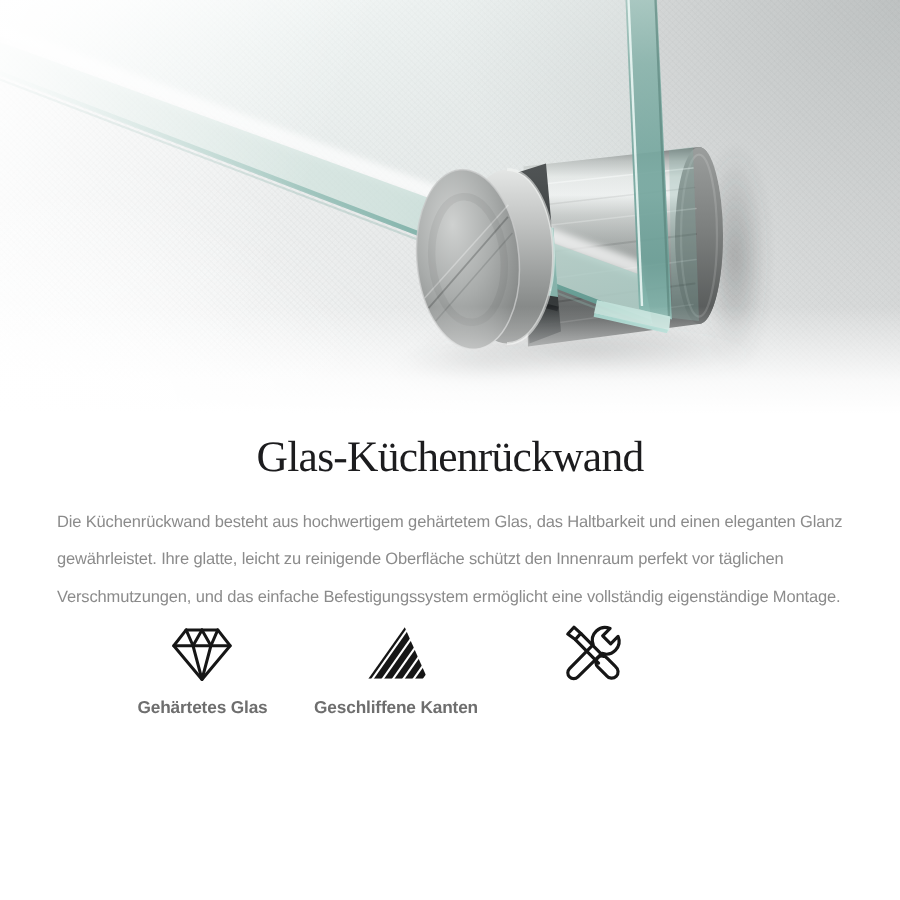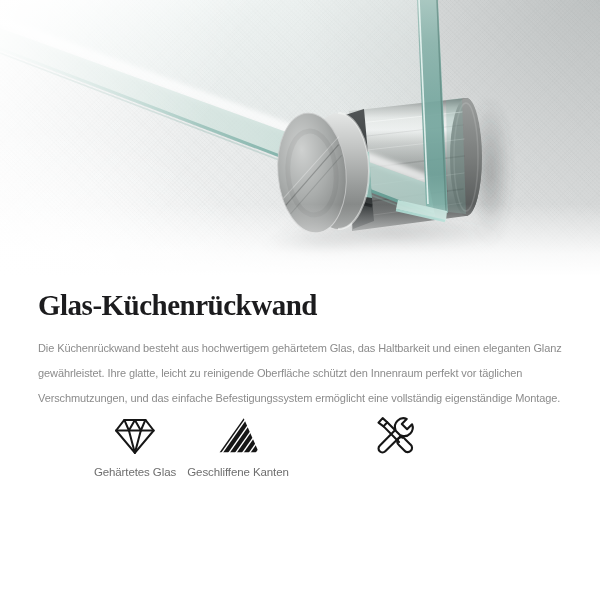--- a/index.html
+++ b/index.html
@@ -26,37 +26,38 @@
     background:
       radial-gradient(360px 220px at 0% 100%, rgba(255,255,255,0.95), rgba(255,255,255,0) 70%),
       linear-gradient(to bottom, rgba(255,255,255,0) 74%, rgba(255,255,255,0.85) 92%, #ffffff 100%);
   }
   .hero svg{position:absolute;left:0;top:0;z-index:2;}
   
   .content{position:relative;padding:0 38px;}
   h1.title{
     margin:10px 0 0 0;
     font-family:"Liberation Serif", serif;
-    font-weight:700;
+    font-weight:400;
     font-size:29px;line-height:38px;letter-spacing:-0.5px;
     color:#1c1c1e;
+    text-align:center;
   }
   p.desc{
     margin:12px 0 0 0;width:524px;
     font-size:11px;line-height:25px;letter-spacing:-0.1px;
     color:#8b8b8b;
   }
   
   .features{position:relative;height:78px;margin-top:3px;}
-  .feature{position:absolute;top:0;transform:translateX(-50%);text-align:left;}
+  .feature{position:absolute;top:0;transform:translateX(-50%);text-align:left;font-weight:bold;}
   .feature .ic{width:44px;height:44px;display:block;margin:0 auto 7px auto;}
   .feature .flabel{
     font-size:11.5px;line-height:14px;color:#6e6e6e;white-space:nowrap;letter-spacing:-0.1px;
   }
-  .f1{left:97px;} .f2{left:200px;} .f3{left:357px;} .f4{left:502px;}
+  .f1{left:97px;} .f2{left:226px;} .f3{left:357px;} .f4{left:502px;}
 </style>
 </head>
 <body>
 
 <div class="stage">
 
   <div class="hero">
     <svg width="600" height="276" viewBox="0 0 600 276">
       <defs>
         <linearGradient id="metalBody" x1="0" y1="0" x2="0" y2="1">

